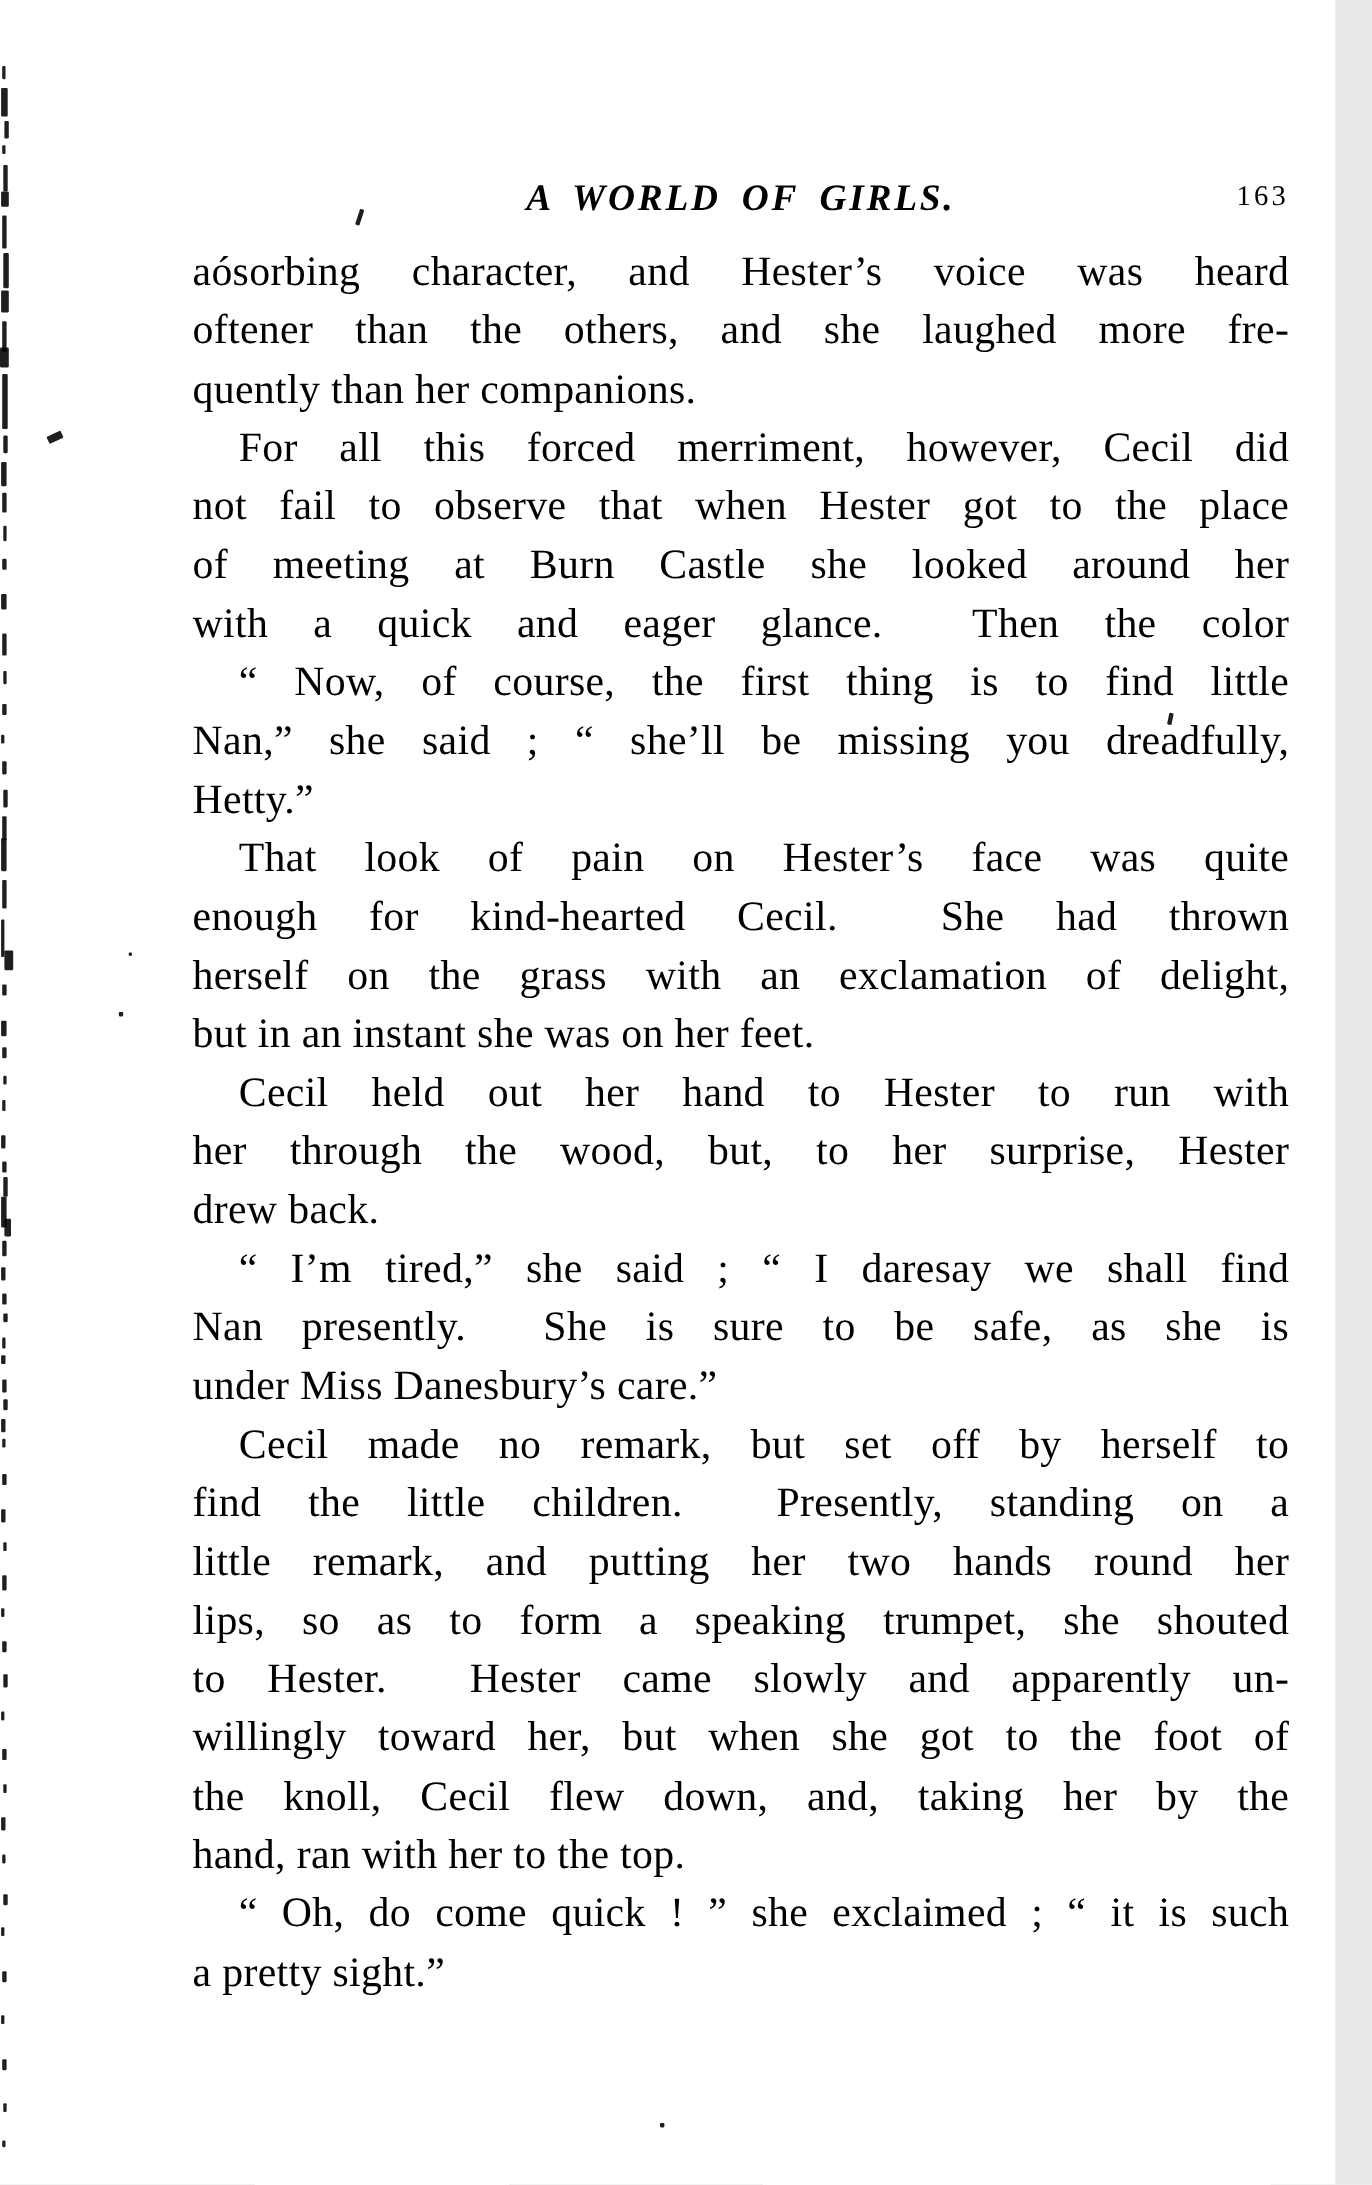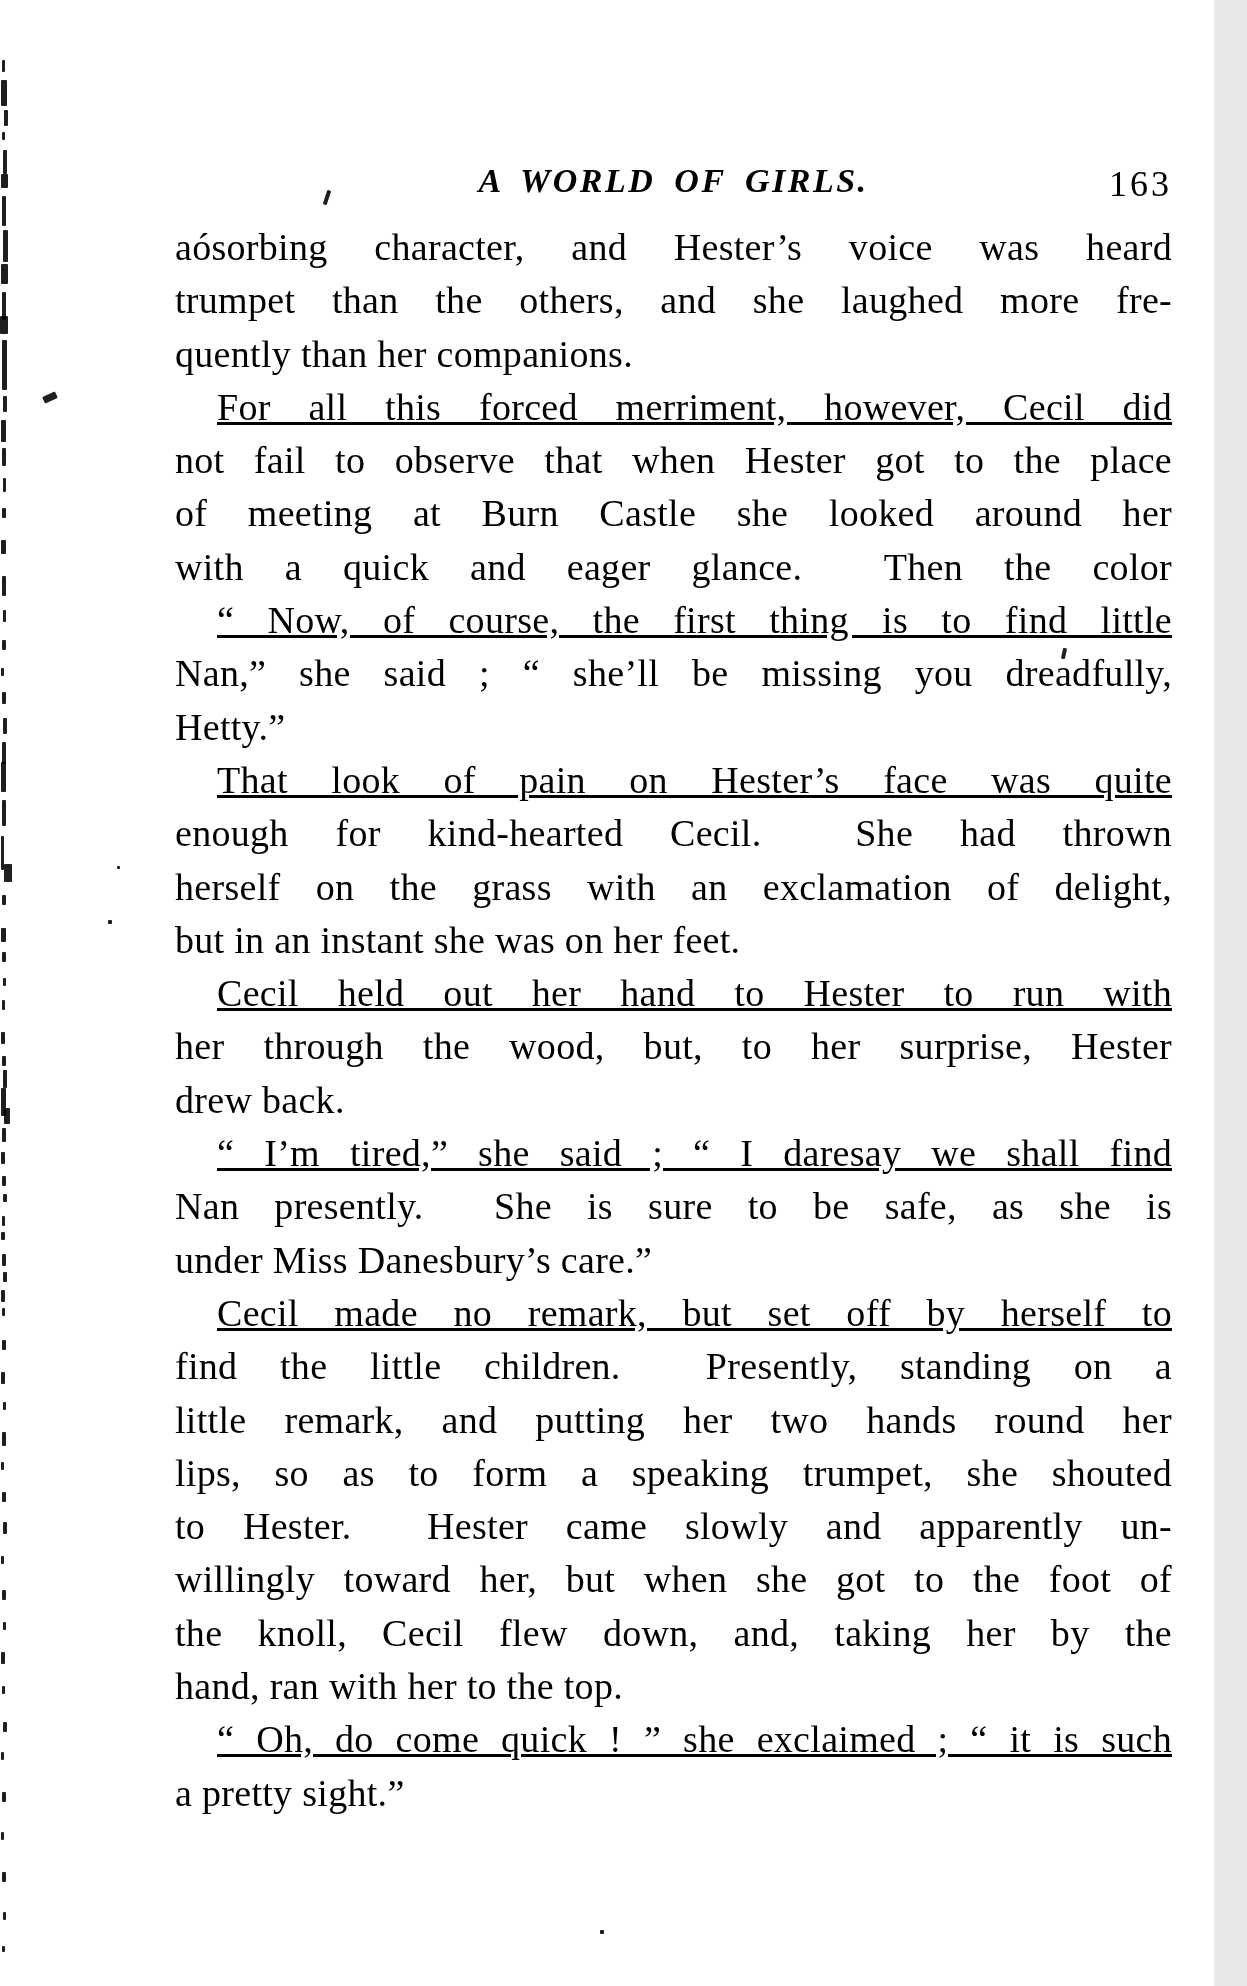--- a/index.html
+++ b/index.html
@@ -20,21 +20,21 @@
     text-align:center;
     font-style:italic;
     font-weight:700;
     font-size:34px;
     letter-spacing:2.5px;
     word-spacing:8px;
     white-space:nowrap;
   }
   .page-number{
     position:absolute;right:0;top:1px;
-    font-size:36px;
+    font-size:26px;
     letter-spacing:3px;
   }
   .text-block{
     position:absolute;
     left:175px;top:221px;width:997px;
     font-size:38px;
     line-height:53.3px;
     letter-spacing:.3px;
   }
   .line{
@@ -43,21 +43,20 @@
     white-space:normal;
     overflow:hidden;
     max-height:53.3px;
   }
   .line.last{
     text-align:center;
     text-align-last:left;
   }
   .line.indent{
     padding-left:42px;
-    text-decoration:underline;
   }
   .artifact-layer{position:absolute;left:0;top:0;width:100%;height:100%;pointer-events:none;}
   .mark{
     position:absolute;
     background:#000;
     opacity:.88;
     border-radius:1px;
   }
 </style>
 </head>
@@ -66,21 +65,21 @@
 <div class="page">
 
   <div class="header-row">
     <div class="running-title">A WORLD OF GIRLS.</div>
     <div class="page-number">163</div>
   </div>
 
   <div class="text-block">
       <div>
         <div class="line">aósorbing character, and Hester’s voice was heard</div>
-        <div class="line">trumpet than the others, and she laughed more fre-</div>
+        <div class="line">oftener than the others, and she laughed more fre-</div>
         <div class="line last">quently than her companions.</div>
       </div>
       <div>
         <div class="line indent">For all this forced merriment, however, Cecil did</div>
         <div class="line">not fail to observe that when Hester got to the place</div>
         <div class="line">of meeting at Burn Castle she looked around her</div>
         <div class="line">with a quick and eager glance.&nbsp; Then the color</div>
       </div>
       <div>
         <div class="line indent">“ Now, of course, the first thing is to find little</div>

